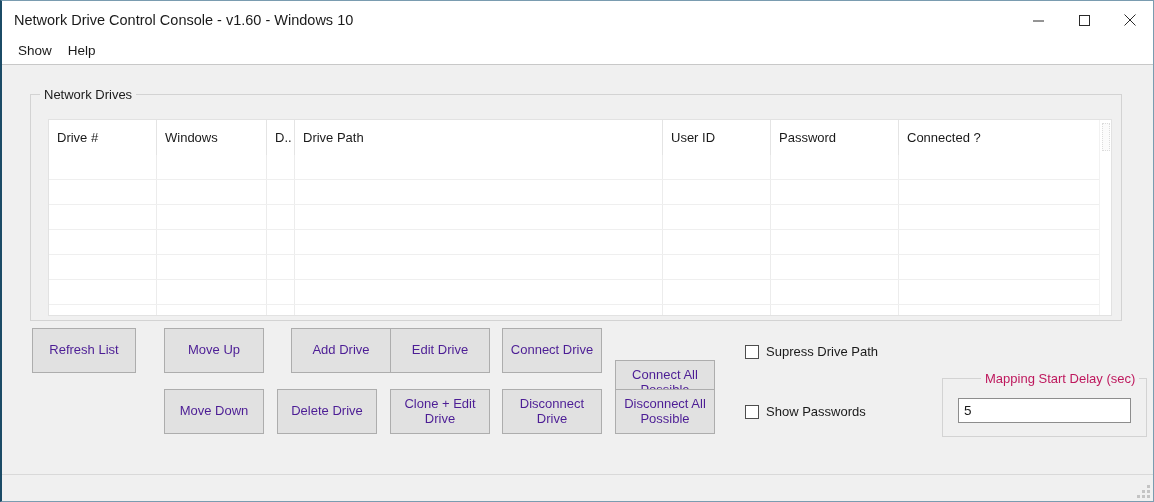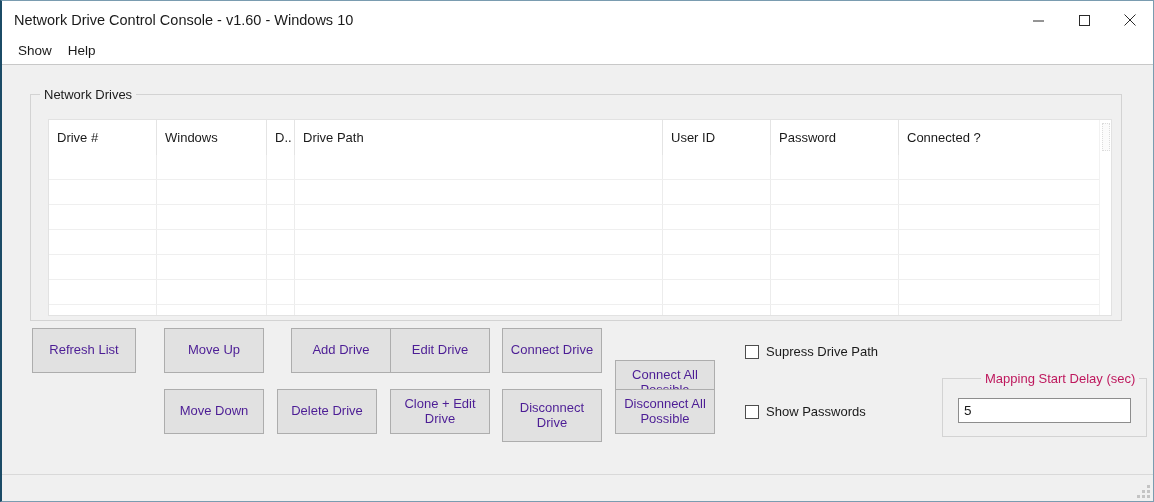--- a/index.html
+++ b/index.html
@@ -352,21 +352,21 @@
   <div class="btn" style="left:289px; top:327px; width:100px; height:45px;">Add Drive</div>
   <div class="btn" style="left:388px; top:327px; width:100px; height:45px;">Edit Drive</div>
   <div class="btn" style="left:500px; top:327px; width:100px; height:45px;">Connect Drive</div>
   <div class="btn" style="left:613px; top:327px; width:100px; height:45px;margin-top:32px;">Connect All
 Possible</div>
 
   <div class="btn" style="left:162px; top:388px; width:100px; height:45px;">Move Down</div>
   <div class="btn" style="left:275px; top:388px; width:100px; height:45px;text-align:center;">Delete Drive</div>
   <div class="btn" style="left:388px; top:388px; width:100px; height:45px;">Clone + Edit
 Drive</div>
-  <div class="btn" style="left:500px; top:388px; width:100px; height:53px;">Disconnect
+  <div class="btn" style="left:500px; top:388px; width:100px; height:45px;">Disconnect
 Drive</div>
   <div class="btn" style="left:613px; top:388px; width:100px; height:45px;">Disconnect All
 Possible</div>
 
   <div class="cbrow" style="left:743px; top:343px;">
     <div class="cbox"></div>
     <div class="cblabel">Supress Drive Path</div>
   </div>
 
   <div class="cbrow" style="left:743px; top:403px;">

